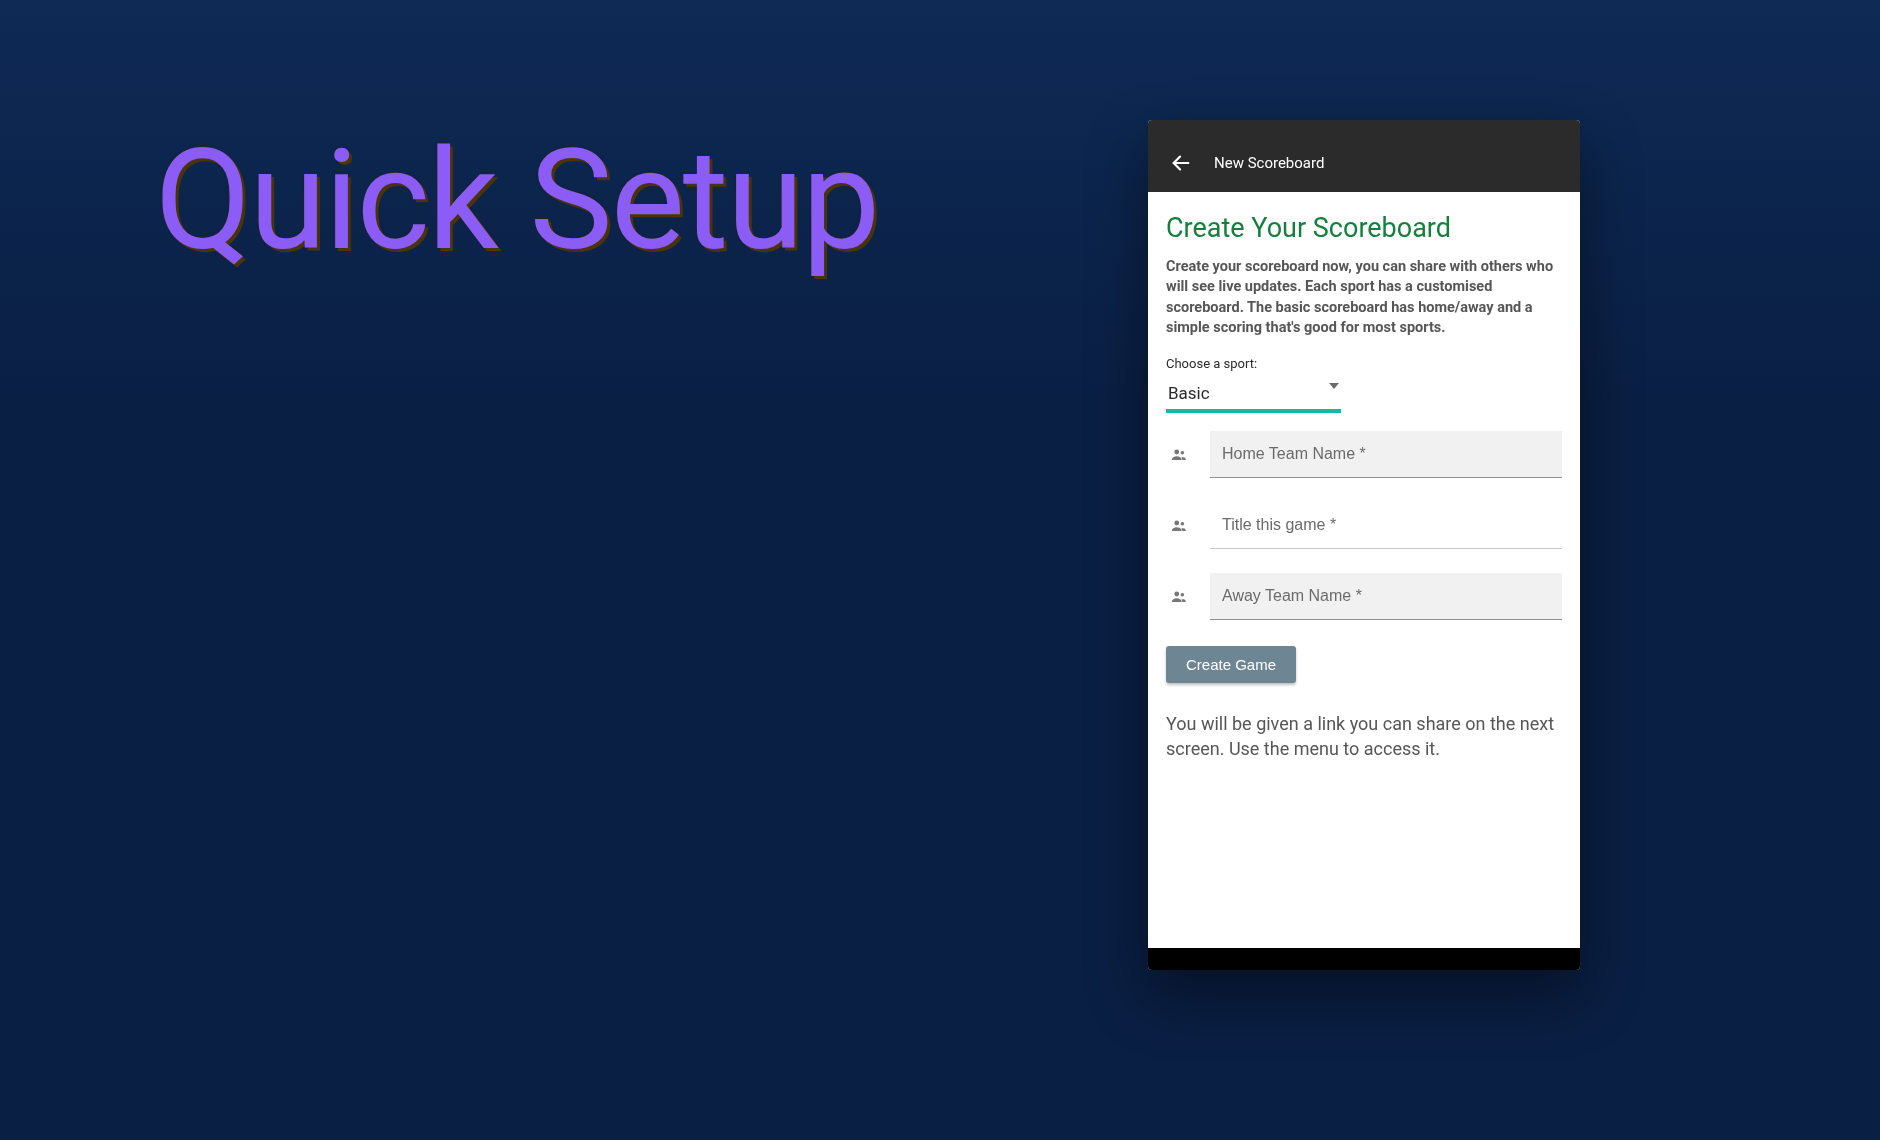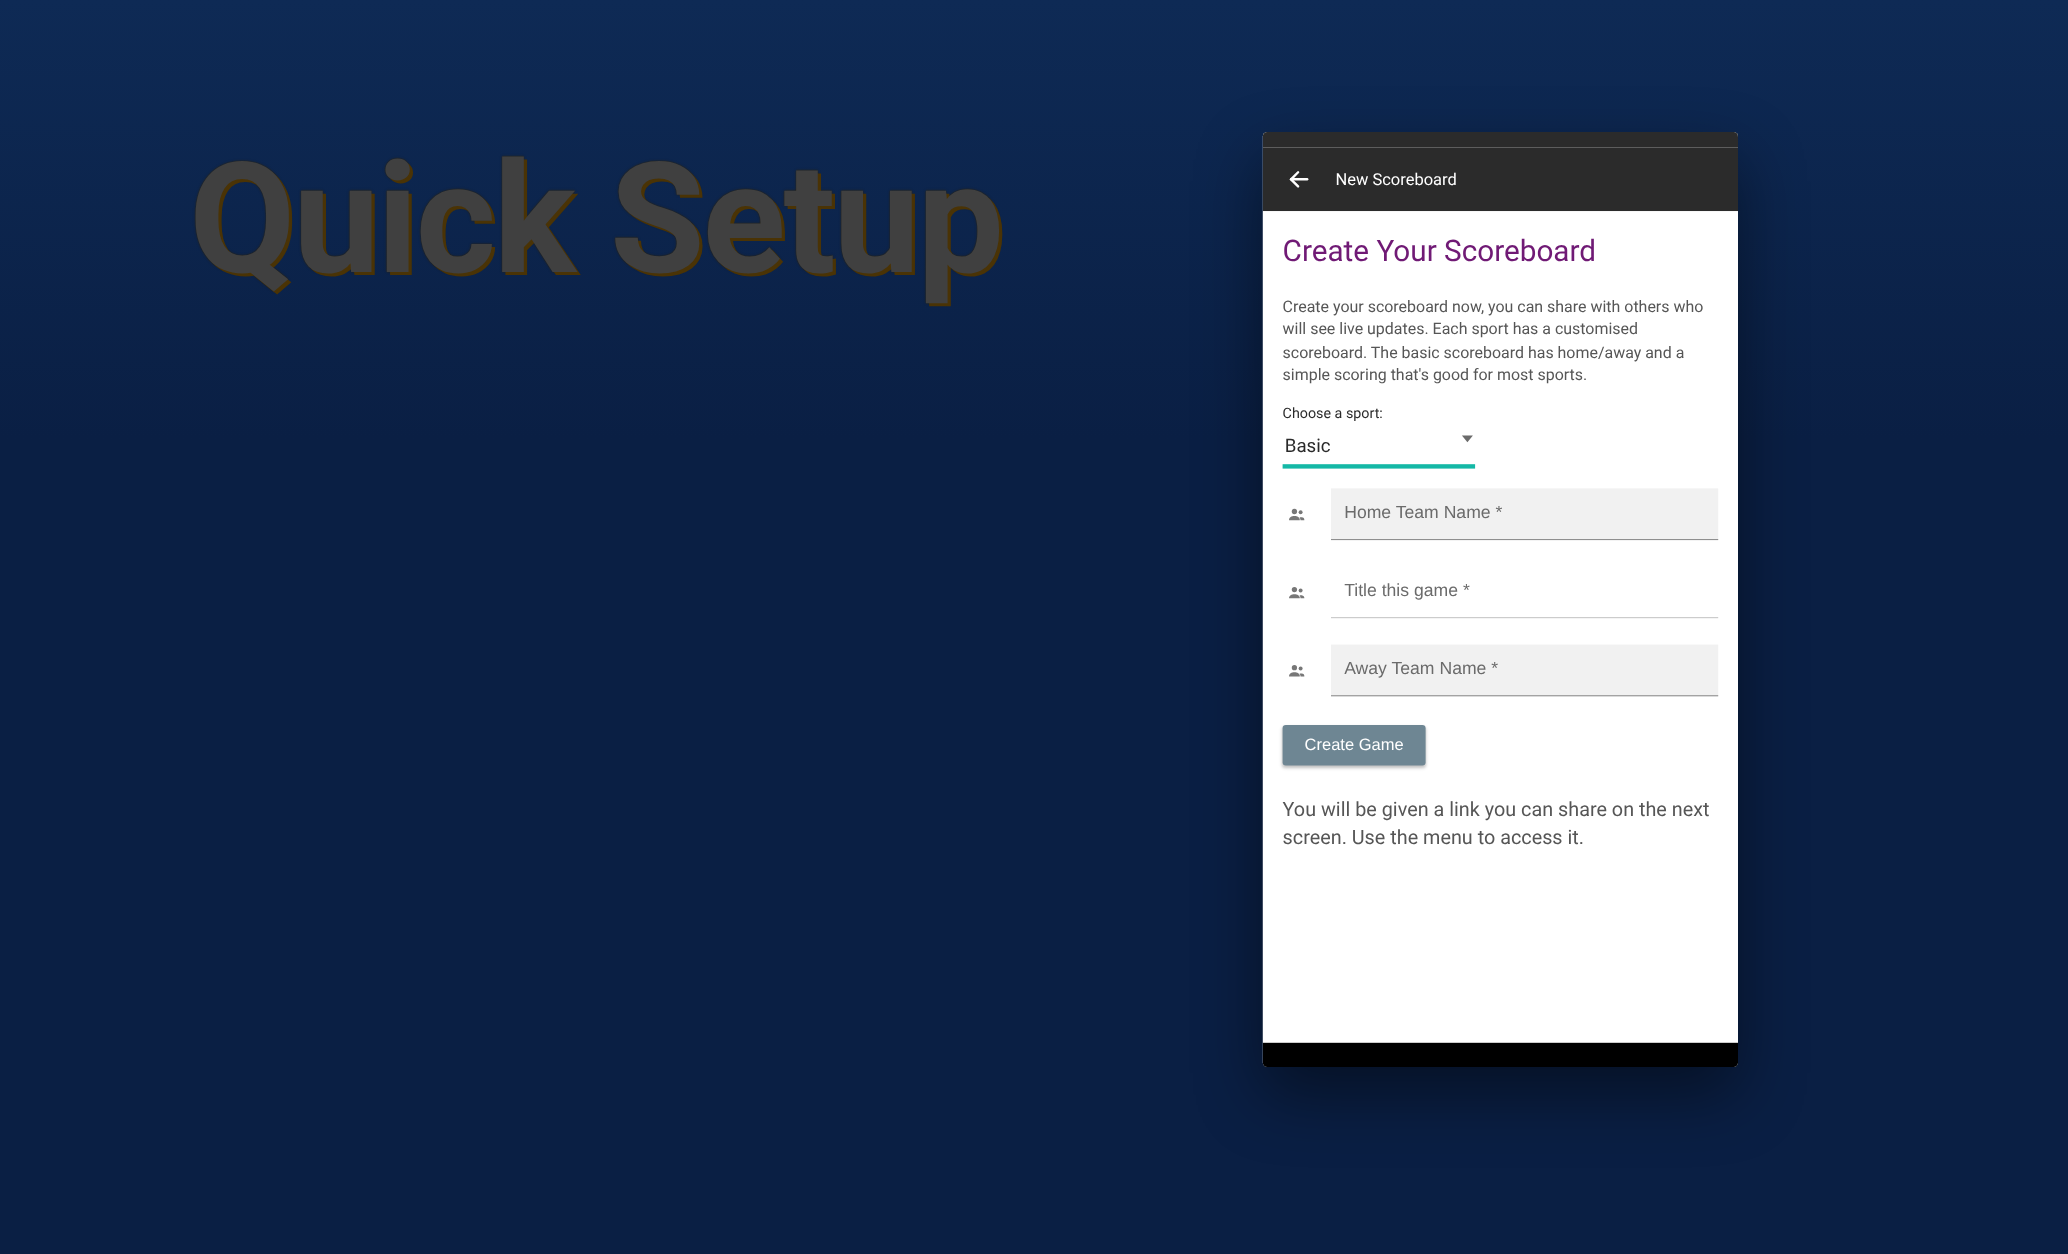--- a/index.html
+++ b/index.html
@@ -8,24 +8,24 @@
   width:1880px;
   height:1140px;
   background:linear-gradient(180deg,#0e2a55 0%,#0a1f44 35%,#0a1f44 100%);
   font-family:-apple-system,BlinkMacSystemFont,"Segoe UI",Roboto,Helvetica,Arial,sans-serif;
   position:relative;
   overflow:hidden;
 }
 .hero-title {
   position:absolute;
   top:130px;
-  left:172px;
+  left:155px;
   font-size:140px;
-  font-weight:700;
-  color:#404040;
+  font-weight:400;
+  color:#8b5cf6;
   letter-spacing:-2px;
   text-shadow:3px 3px 0 #4a3305, 0 0 2px #302100;
   line-height:1;
 }
 .phone {
   position:absolute;
   top:120px;
   left:1148px;
   width:432px;
   height:850px;
@@ -57,22 +57,22 @@
   cursor:pointer;
 }
 .back-arrow svg { display:block; }
 .app-bar-title { font-size:15px; font-weight:400; }
 .content {
   padding:20px 18px 0 18px;
   color:#333;
   flex:1;
   background:#fff;
 }
-.h1 { font-size:27px; font-weight:400; color:#701a75; margin-bottom:26px; }
-.desc { font-size:14.5px; line-height:1.4; color:#565656; margin-bottom:18px; }
+.h1 { font-size:27px; font-weight:400; color:#15803d; margin-bottom:13px; }
+.desc { font-size:14.5px; line-height:1.4; color:#565656; margin-bottom:18px;font-weight:bold; }
 .h2 { font-size:13px; color:#2a2a2a; margin-bottom:8px; }
 .select-row {
   display:flex;
   align-items:flex-start;
   gap:8px;
   border-bottom:4px solid #14b8a6;
   width:175px;
   padding:4px 2px 6px 2px;
   margin-bottom:18px;
   cursor:pointer;

